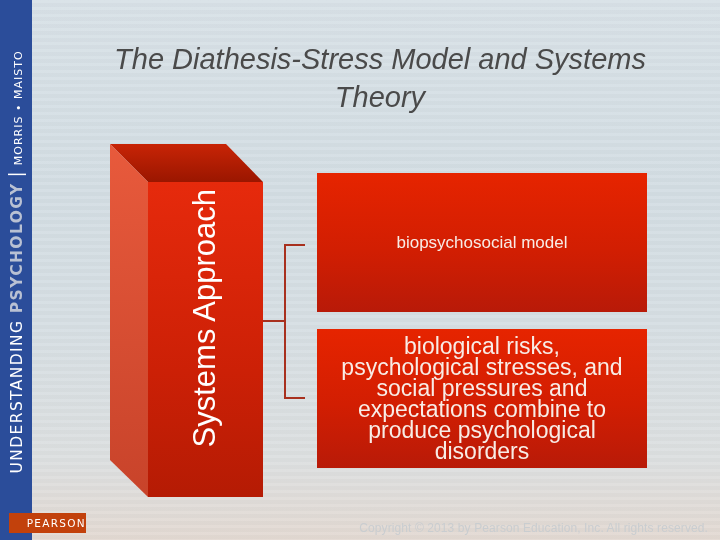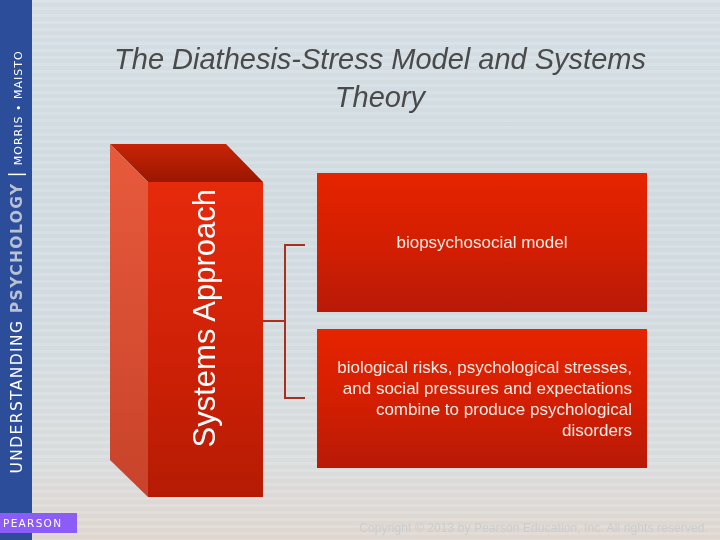--- a/index.html
+++ b/index.html
@@ -20,24 +20,24 @@
   .sidebar-text {
     position: absolute; left: 16px; top: 262px;
     transform: translate(-50%, -50%) rotate(-90deg);
     white-space: nowrap; font-size: 15.5px; letter-spacing: 1.4px;
     color: #ffffff; font-family: "DejaVu Sans", sans-serif;
   }
   .sidebar-text .psych { color: #b9c1d3; font-weight: bold; }
   .sidebar-text .sep { color: #ffffff; margin: 0 5px; font-size: 17px; }
   .sidebar-text .authors { font-size: 11px; letter-spacing: 1px; }
   .publisher {
-    position: absolute; left: 0; top: 513px; width: 77px; height: 20px;
-    background: #8b5cf6; color: #ffffff;
+    position: absolute; left: 9px; top: 513px; width: 77px; height: 20px;
+    background: #c2410c; color: #ffffff;
     font-family: "DejaVu Sans", sans-serif; font-size: 10.5px; letter-spacing: 1.3px;
-    line-height: 20px; text-align: left; padding-left: 3px; box-sizing: border-box;
+    line-height: 20px; text-align: right; padding-left: 3px; box-sizing: border-box;
   }
   .title {
     position: absolute; left: 70px; top: 40px; width: 620px;
     text-align: center; color: #4a4a4a; font-size: 29px; line-height: 38px; font-style: italic;
   }
   .box3d { position: absolute; left: 0; top: 0; width: 720px; height: 540px; }
   .front-label {
     position: absolute; left: 148px; top: 182px; width: 115px; height: 315px;
   }
   .front-label span {
@@ -46,21 +46,21 @@
     white-space: nowrap; color: #ffffff; font-size: 31px;
     display: block; width: 300px; text-align: right;
   }
   .card {
     position: absolute; left: 305px; width: 330px;
     background: linear-gradient(180deg, #e62400 0%, #d21e02 55%, #b81a08 100%);
     color: #f8ece6; text-align: center; display: flex; align-items: center; justify-content: center;
     box-sizing: border-box; padding: 0 8px; margin-left: 12px;
   }
   .card.c1 { top: 173px; height: 139px; font-size: 17px; }
-  .card.c2 { top: 329px; height: 139px; font-size: 17px; line-height: 21px; text-align: right; }
+  .card.c2 { top: 329px; height: 139px; font-size: 23px; line-height: 21px; }
   .connector { position: absolute; background: #a8301e; }
   .copyright {
     position: absolute; right: 12px; top: 521px;
     font-size: 12px; color: #c9cdd0; letter-spacing: 0.1px;
   }
 </style>
 </head>
 <body>
 
 <div class="bg-streaks"></div>

